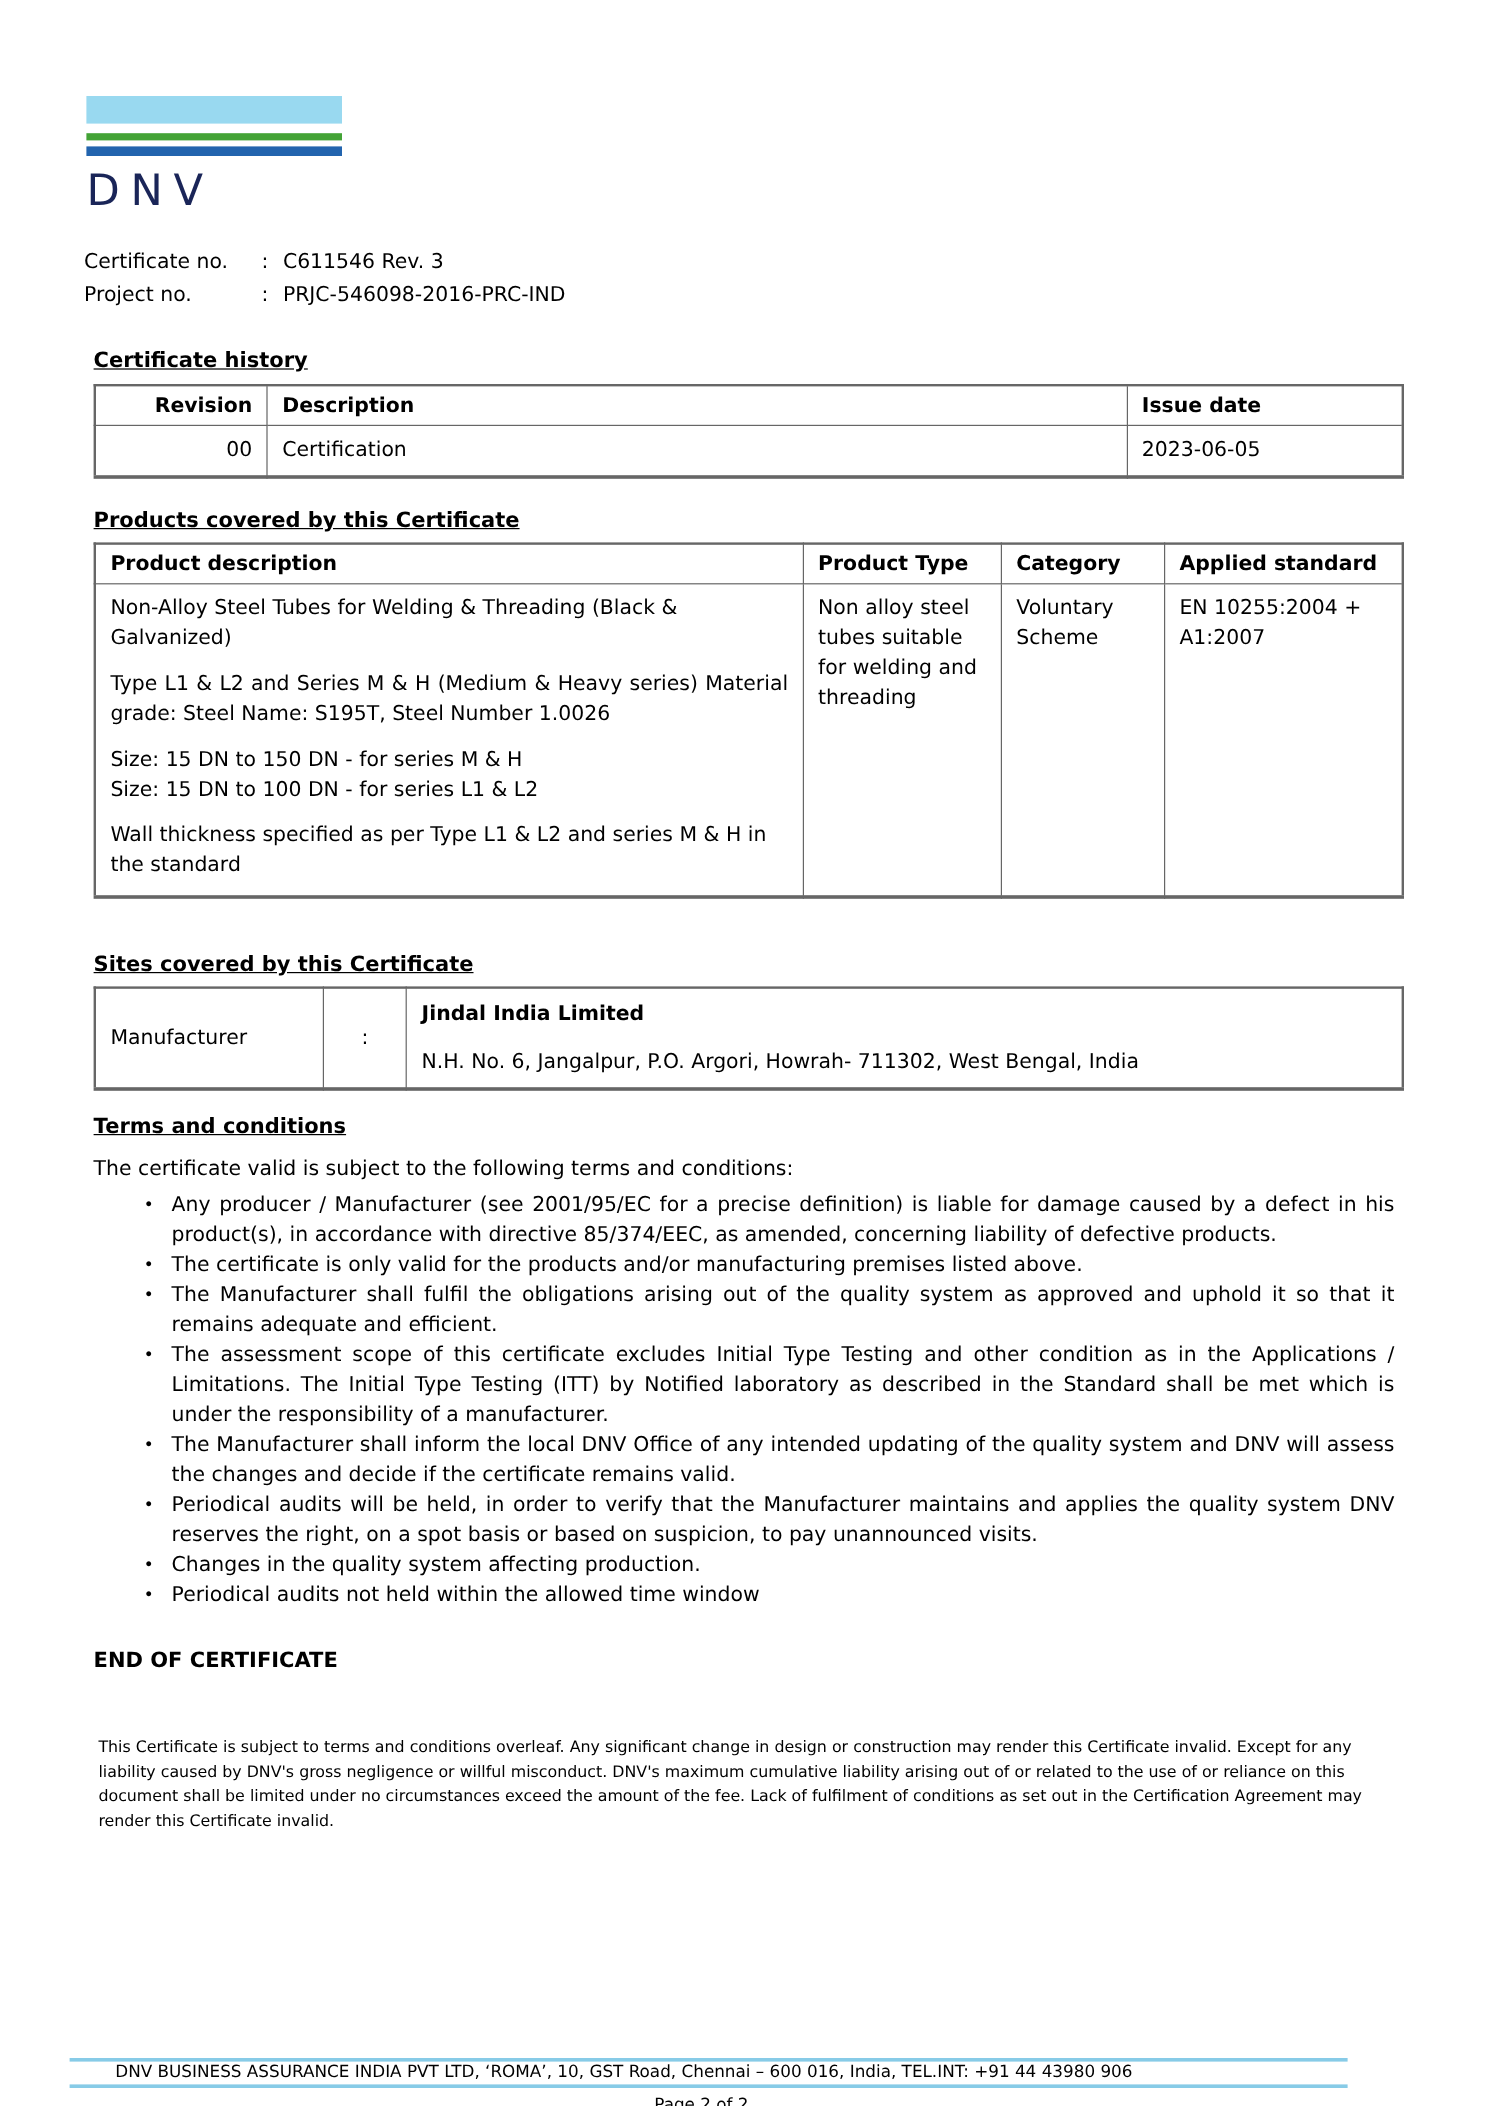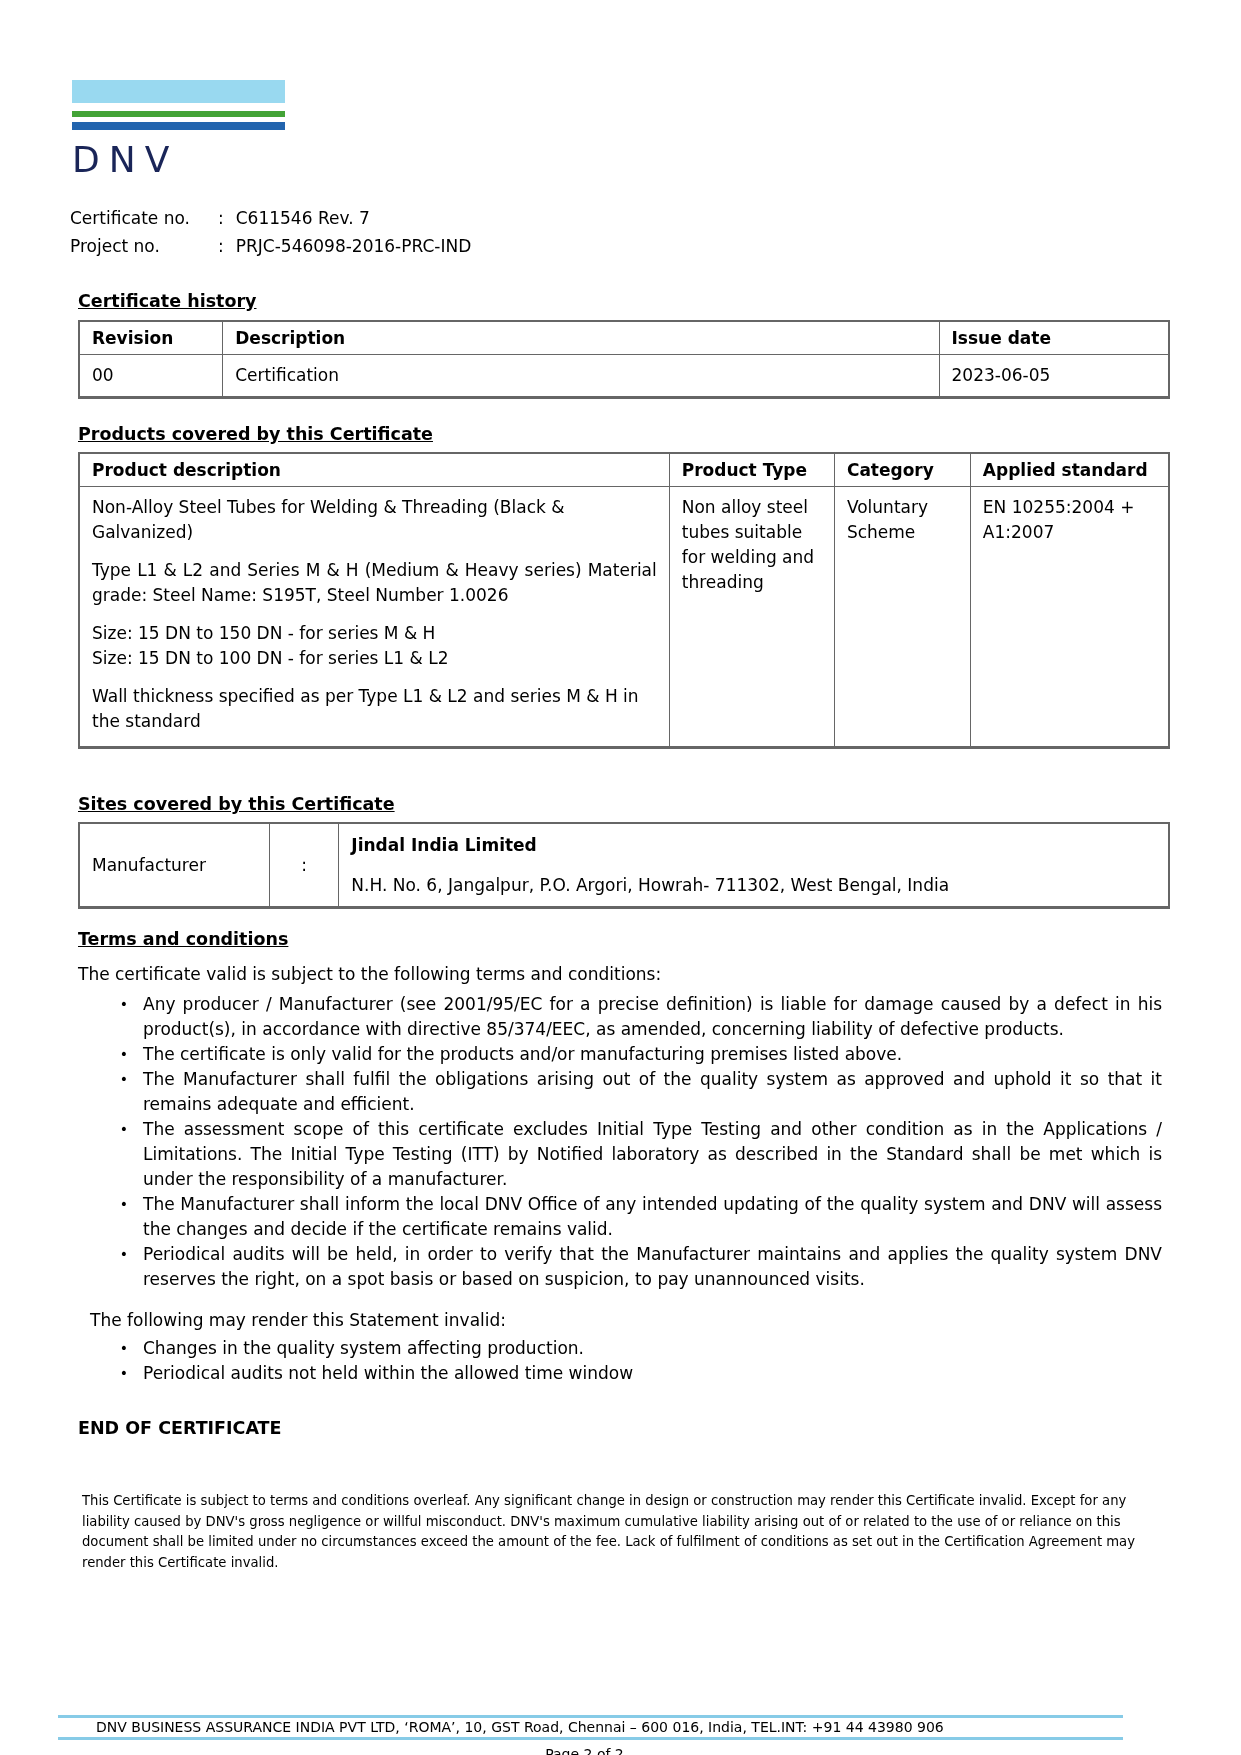--- a/index.html
+++ b/index.html
@@ -44,21 +44,21 @@
     border-bottom-width:3px;
   }
   .doc-table th, .doc-table td { border:1px solid #666; }
   .doc-table th {
     font-weight:bold; text-align:left;
     padding:5px 12px; vertical-align:middle; line-height:22px;
   }
   .doc-table td { padding:6px 12px; line-height:25px; }
 
   .history-table { margin-top:6px; }
-  .history-table .col-rev { width:122px; text-align:left; }
+  .history-table .col-rev { width:122px; text-align:right; }
   .history-table .col-desc { width:750px; }
   .history-table .col-date { width:220px; }
   .history-table td { padding-top:8px; padding-bottom:8px; }
 
   .products-title { margin-top:22px; }
   .products-table { margin-top:5px;padding-left:29px; }
   .products-table .col-pdesc { width:642px; }
   .products-table .col-ptype { width:150px; }
   .products-table .col-cat { width:115px; }
   .products-table .col-std { width:185px; }
@@ -115,21 +115,21 @@
     <div class="logo-bar-light"></div>
     <div class="logo-bar-green"></div>
     <div class="logo-bar-blue"></div>
     <div class="logo-text">DNV</div>
   </div>
 
   <div class="meta">
     <div class="meta-row">
       <span class="meta-label">Certificate no.</span>
       <span class="meta-sep">:</span>
-      <span class="meta-value">C611546 Rev. 7</span>
+      <span class="meta-value">C611546 Rev. 3</span>
     </div>
     <div class="meta-row">
       <span class="meta-label">Project no.</span>
       <span class="meta-sep">:</span>
       <span class="meta-value">PRJC-546098-2016-PRC-IND</span>
     </div>
   </div>
 
   <div style="margin-top:28px;">
     <div class="section-title">Certificate history</div>
@@ -225,21 +225,20 @@
           <span class="bullet-dot">•</span>
           <span class="bullet-text">The Manufacturer shall inform the local DNV Office of any intended updating of the quality system and DNV will assess the changes and decide if the certificate remains valid.</span>
         </div>
 
         <div class="bullet">
           <span class="bullet-dot">•</span>
           <span class="bullet-text">Periodical audits will be held, in order to verify that the Manufacturer maintains and applies the quality system DNV reserves the right, on a spot basis or based on suspicion, to pay unannounced visits.</span>
         </div>
       </div>
 
-    <div class="invalid-intro">The following may render this Statement invalid:</div>
     <div class="bullet-list">
 
         <div class="bullet">
           <span class="bullet-dot">•</span>
           <span class="bullet-text">Changes in the quality system affecting production.</span>
         </div>
 
         <div class="bullet">
           <span class="bullet-dot">•</span>
           <span class="bullet-text">Periodical audits not held within the allowed time window</span>

